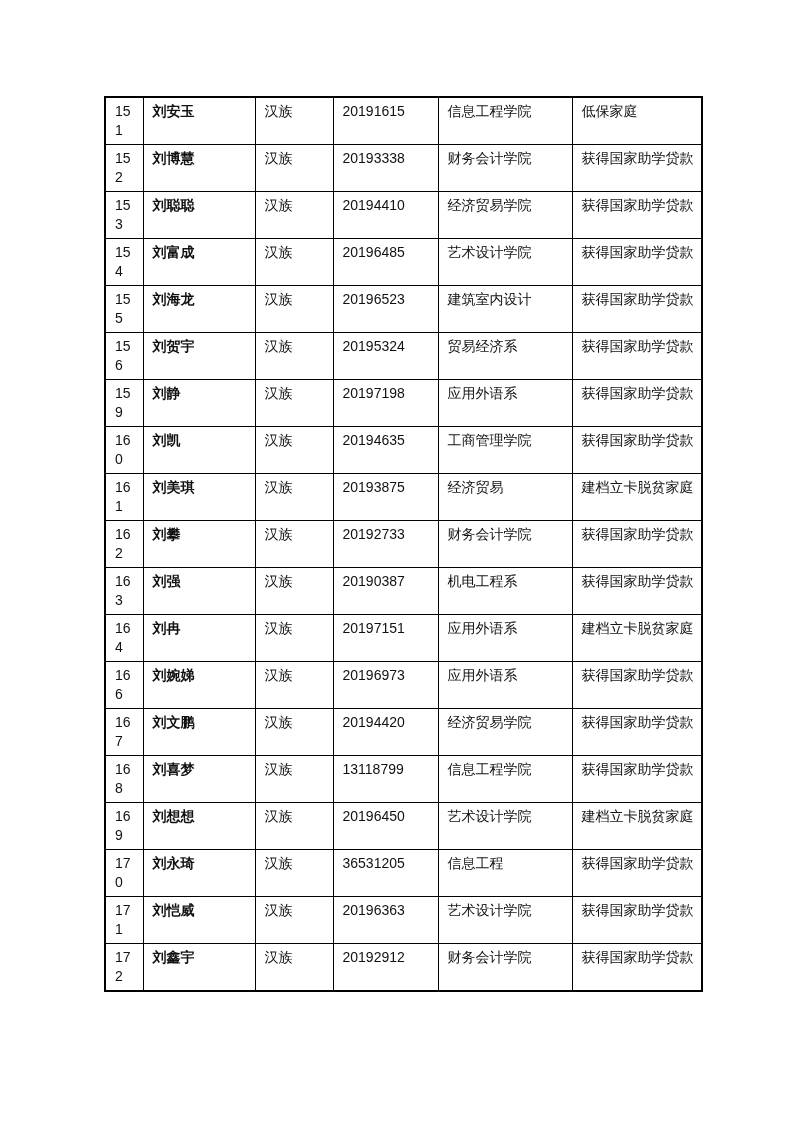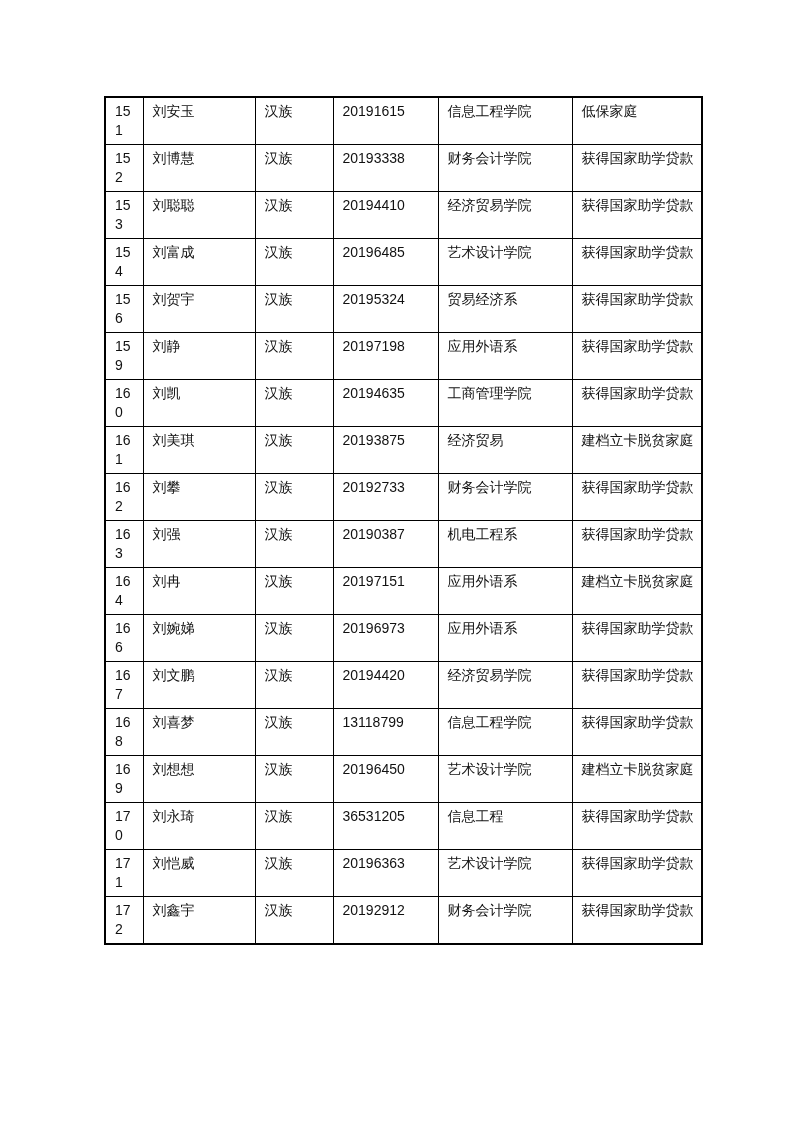--- a/index.html
+++ b/index.html
@@ -35,21 +35,21 @@
     overflow:hidden;
     white-space:normal;
     word-break:break-all;
   }
   col.c-num{width:38px;}
   col.c-name{width:112px;}
   col.c-eth{width:78px;}
   col.c-id{width:105px;}
   col.c-dept{width:134px;}
   col.c-cat{width:130px;}
-  td.name-cell{padding-left:13px;}
+  td.name-cell{padding-left:13px;font-weight:bold;}
 </style>
 </head>
 <body>
 
 <div class="page">
   <table class="roster">
     <colgroup>
       <col class="c-num">
       <col class="c-name">
       <col class="c-eth">
@@ -84,20 +84,28 @@
         </tr>
         <tr>
           <td>154</td>
           <td class="name-cell">刘富成</td>
           <td>汉族</td>
           <td>20196485</td>
           <td>艺术设计学院</td>
           <td>获得国家助学贷款</td>
         </tr>
         <tr>
+          <td>155</td>
+          <td class="name-cell">刘海龙</td>
+          <td>汉族</td>
+          <td>20196523</td>
+          <td>建筑室内设计</td>
+          <td>获得国家助学贷款</td>
+        </tr>
+        <tr>
           <td>156</td>
           <td class="name-cell">刘贺宇</td>
           <td>汉族</td>
           <td>20195324</td>
           <td>贸易经济系</td>
           <td>获得国家助学贷款</td>
         </tr>
         <tr>
           <td>159</td>
           <td class="name-cell">刘静</td>

